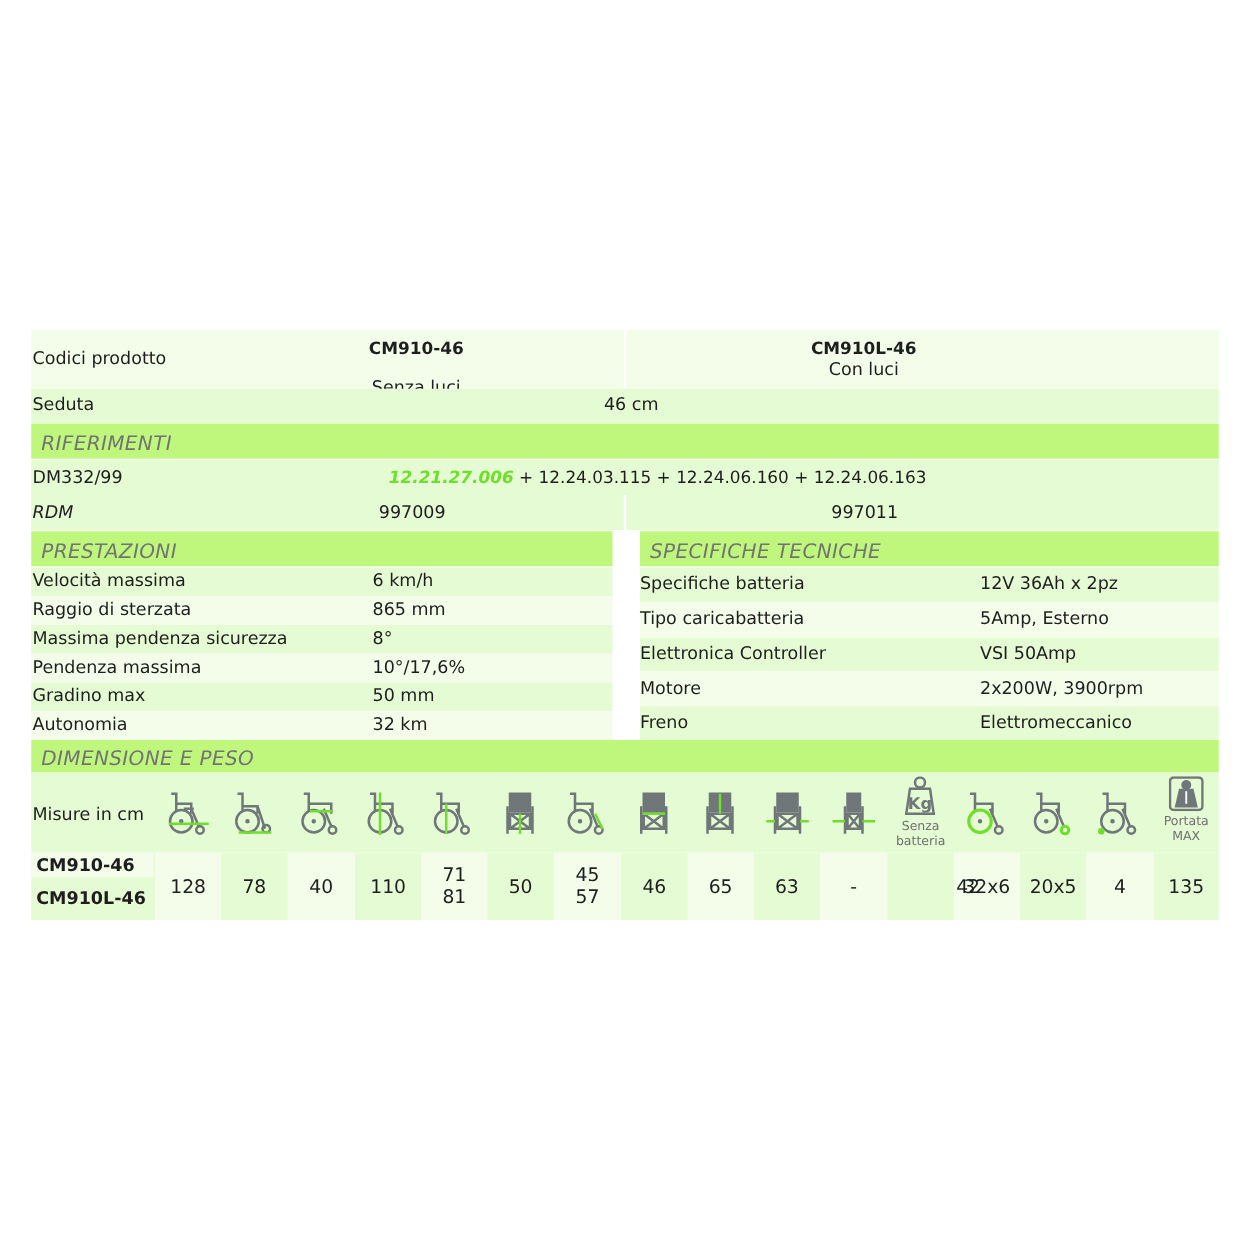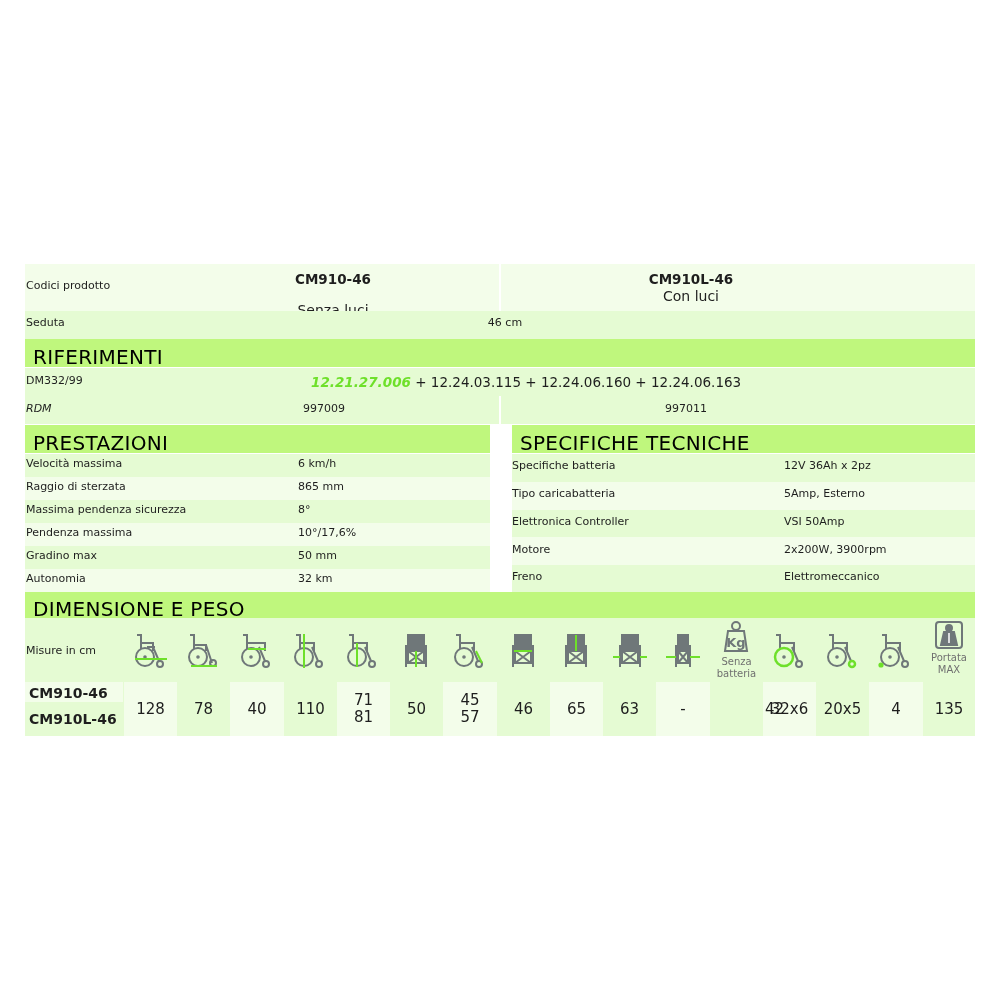--- a/index.html
+++ b/index.html
@@ -3,22 +3,22 @@
 <meta charset="utf-8">
 <style>
   * { box-sizing: border-box; margin: 0; padding: 0; }
   html, body { width: 1000px; height: 1000px; background: #ffffff; overflow: hidden; }
   body { font-family: "DejaVu Sans", "Liberation Sans", sans-serif; color: #1e1e1e; position: relative; }
   .sheet { position: absolute; left: 25px; top: 264px; width: 950px; }
   .abs { position: absolute; }
   .c-light { background: #f3fdea; }
   .c-mid { background: #e5fbd3; }
   .c-head { background: #bff77d; }
-  .hdr-text { color: #000000; font-size: 20px; letter-spacing: 0.3px; }
-  .txt { font-size: 11px; white-space: nowrap; }
+  .hdr-text { color: #737373; font-size: 16px; letter-spacing: 0.3px; font-style: italic; }
+  .txt { font-size: 14px; white-space: nowrap; }
   .bold { font-weight: bold; }
   .center { text-align: center; }
   .green-code { color: #6ee02a; font-weight: bold; font-style: italic; }
   .vsep { position: absolute; width: 2px; background: #ffffff; }
   .icon { position: absolute; }
   .icon svg { display: block; }
   .caption { position: absolute; font-size: 10px; color: #707070; text-align: center; line-height: 12px; }
   .cell-val { position: absolute; font-size: 15px; text-align: center; display: flex; flex-direction: column; justify-content: center; align-items: center; line-height: 17px; }
 </style>
 </head>

